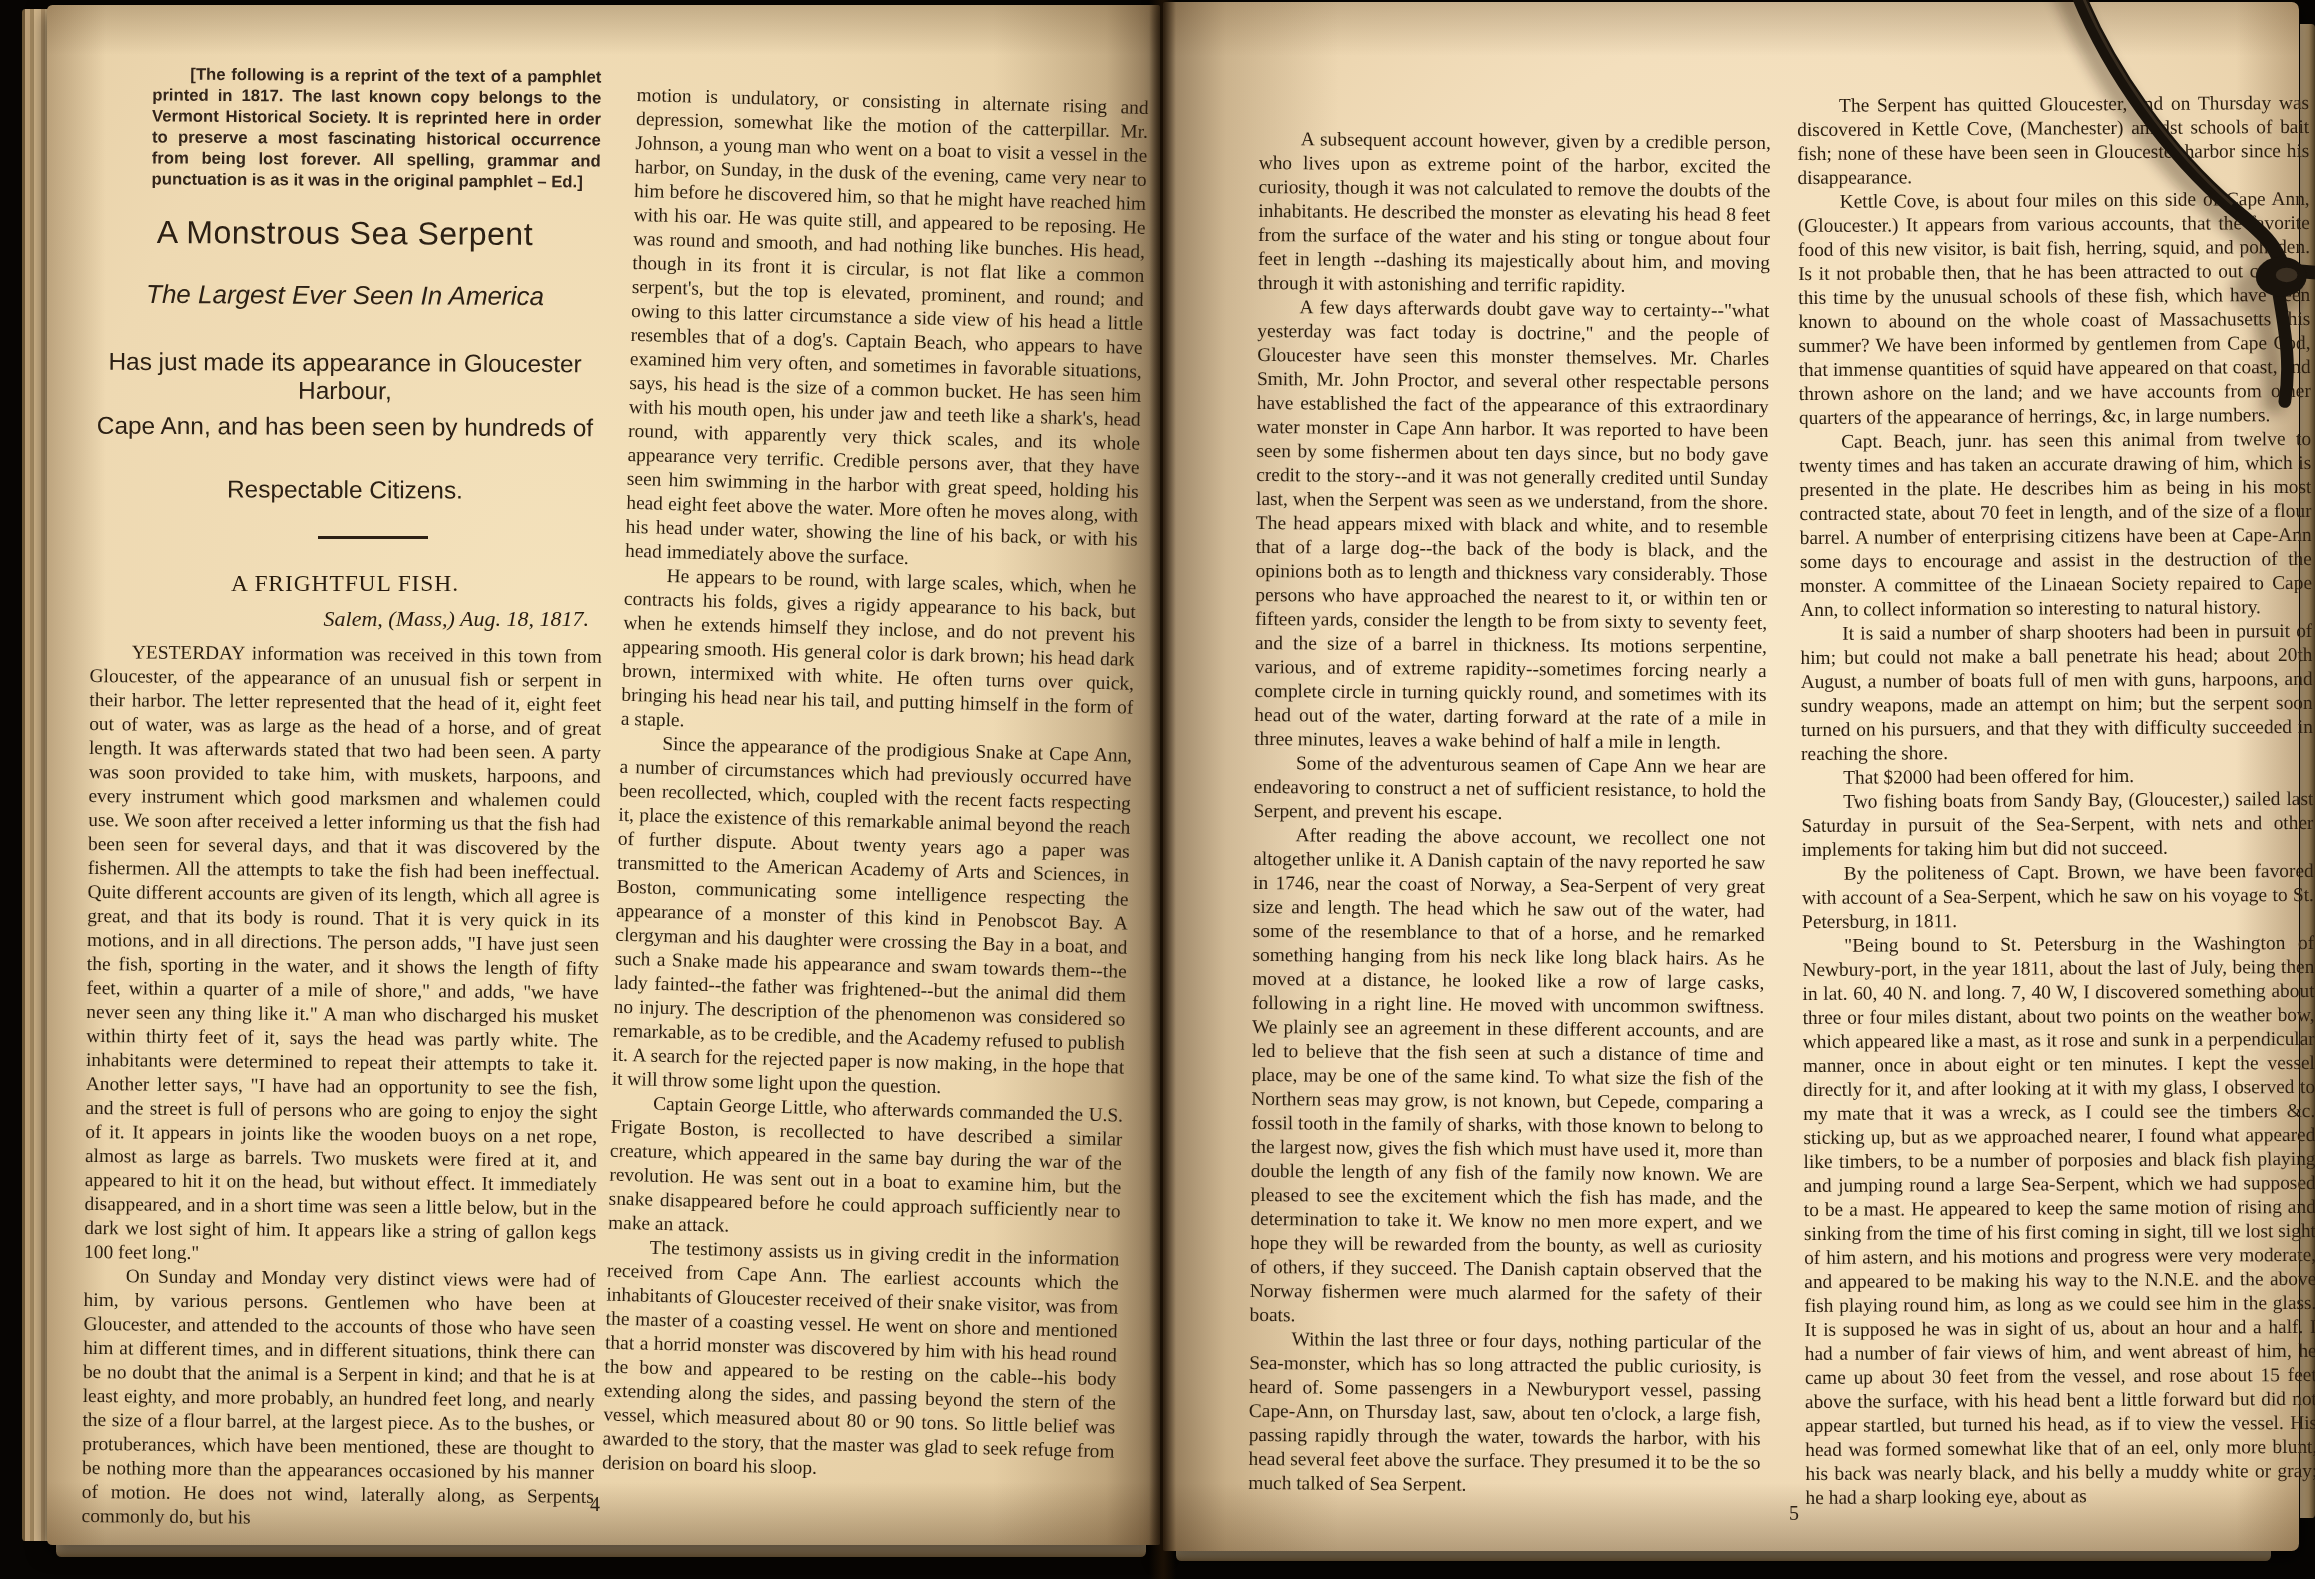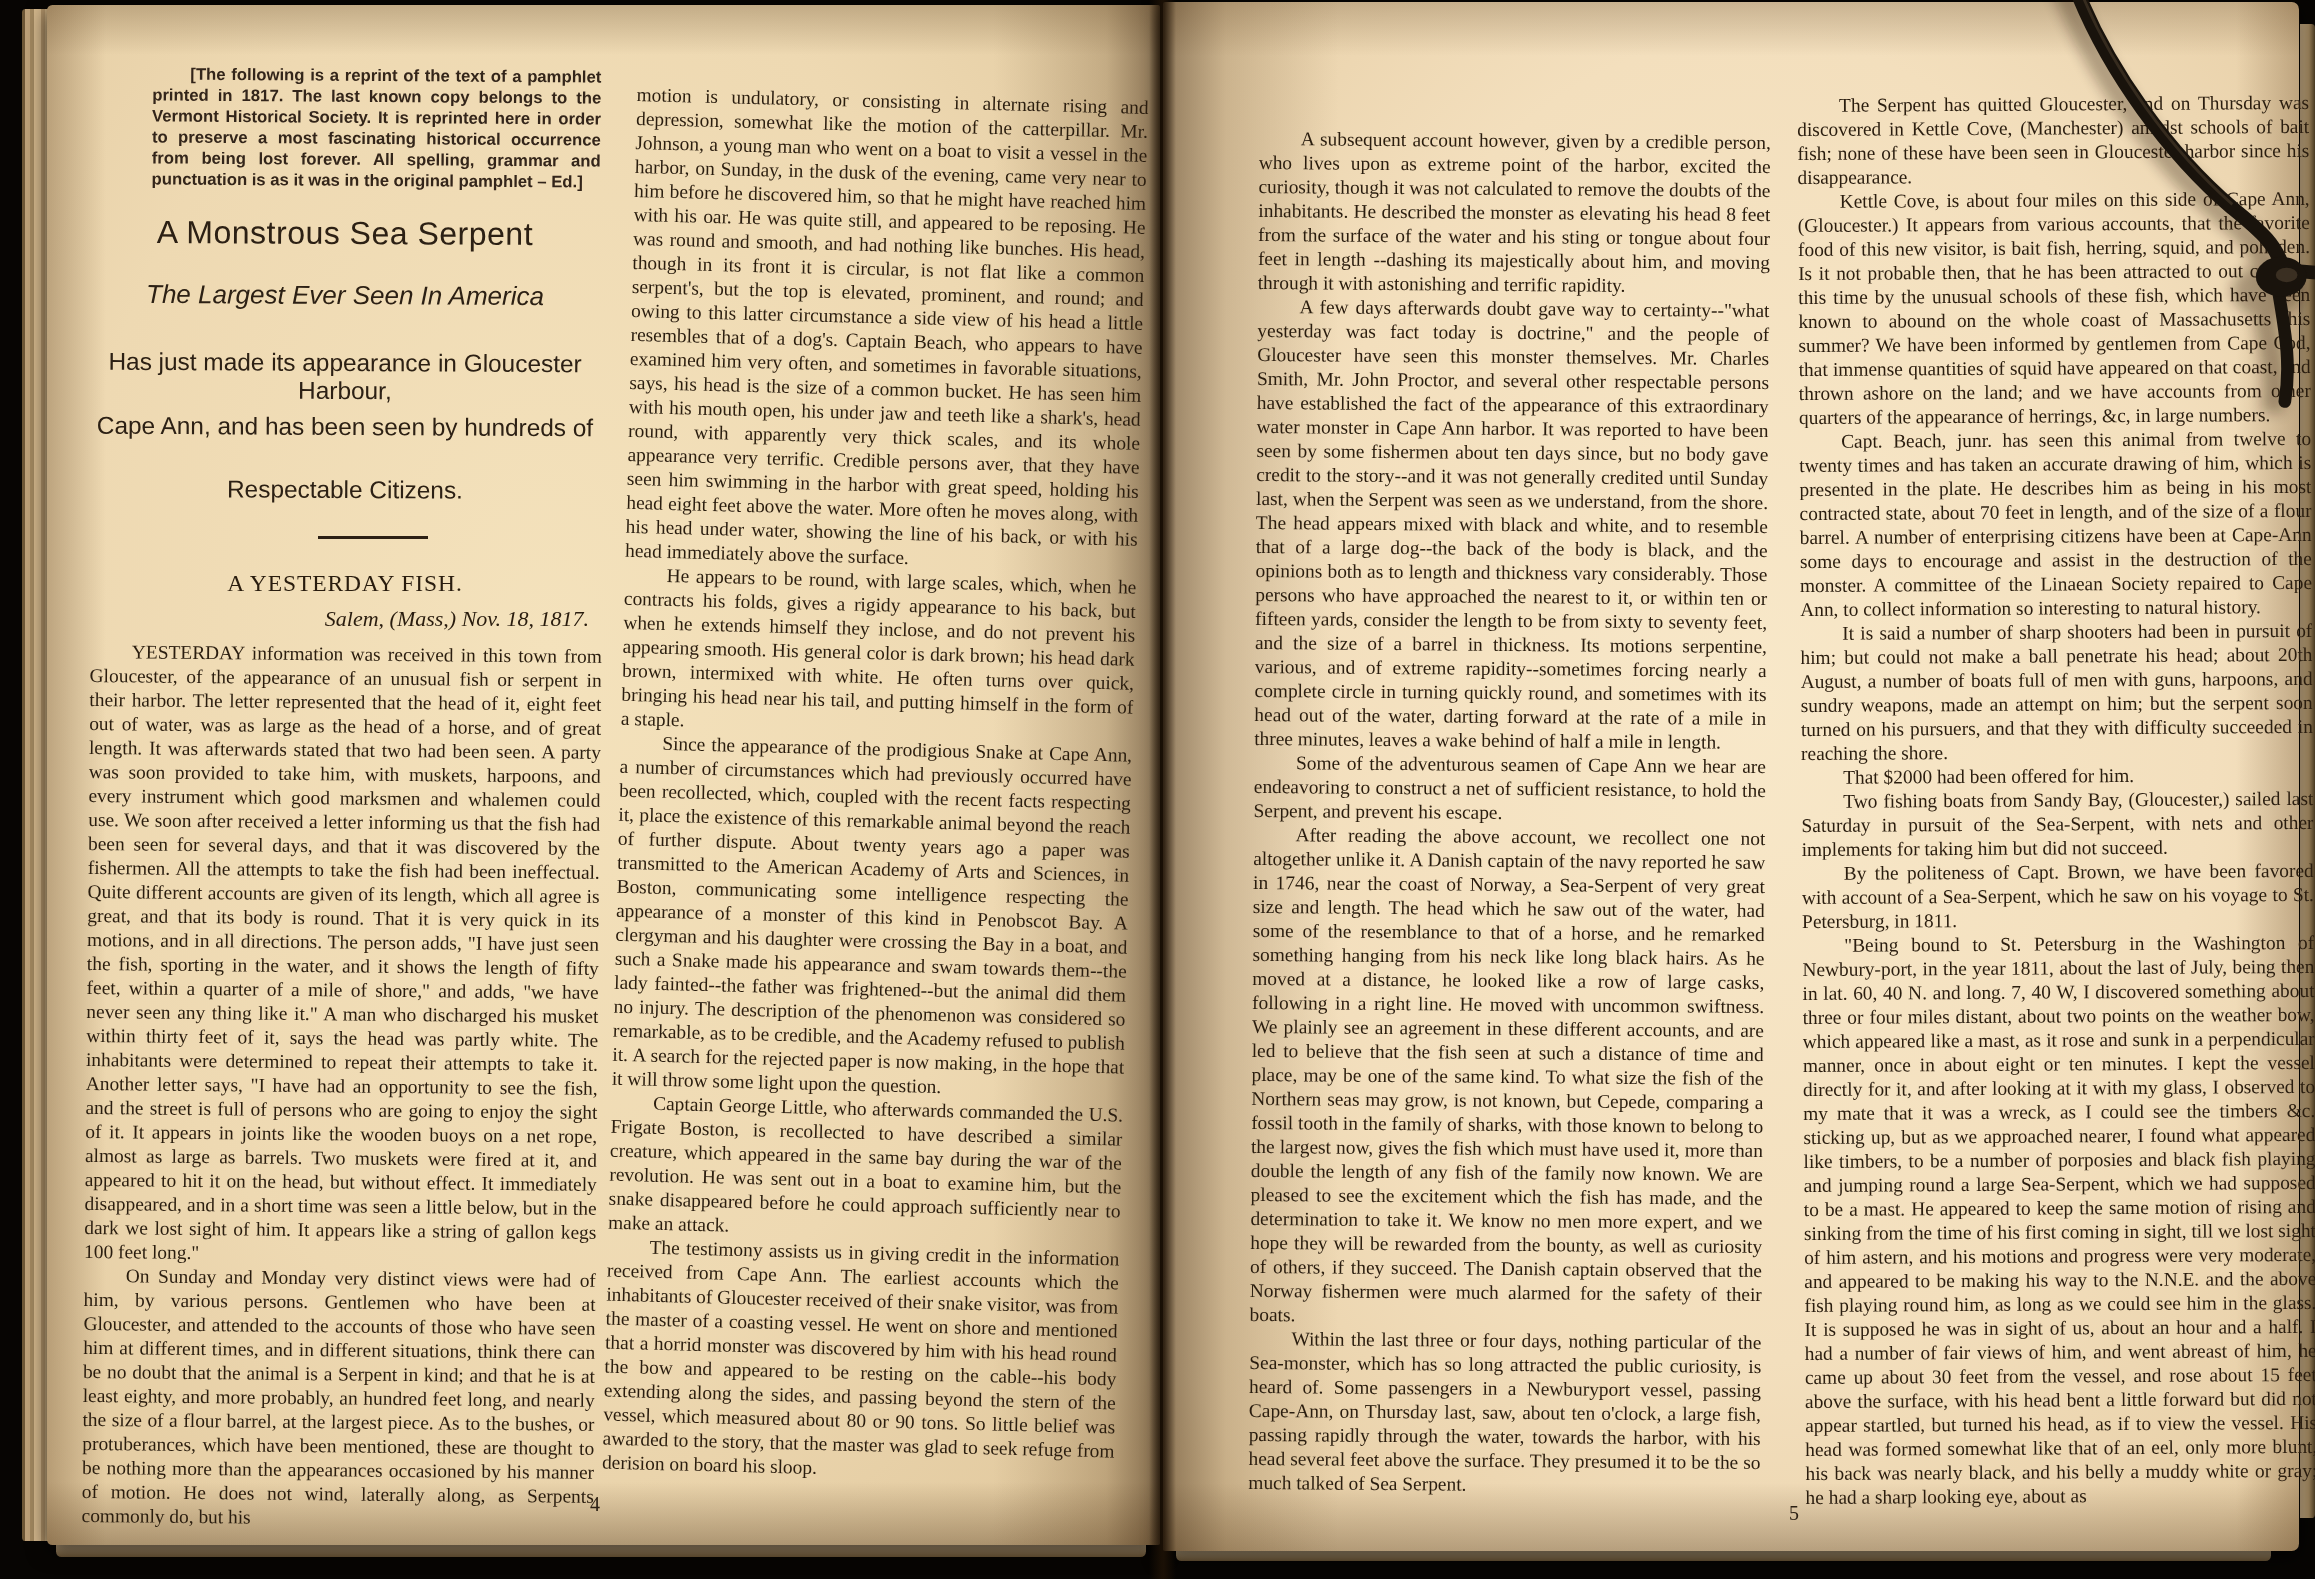--- a/index.html
+++ b/index.html
@@ -93,22 +93,22 @@
 <div class="ednote">[The following is a reprint of the text of a pamphlet printed in 1817.  The last known copy belongs to the Vermont Historical Society.  It is reprinted here in order to preserve a most fascinating historical occurrence from being lost forever.  All spelling, grammar and punctuation is as it was in the original pamphlet – Ed.]</div>
 
 <div class="headline title">A Monstrous Sea Serpent</div>
 <div class="headline subtitle">The Largest Ever Seen In America</div>
 <div class="headline tagline tag1">Has just made its appearance in Gloucester Harbour,</div>
 <div class="headline tagline tag2">Cape Ann, and has been seen by hundreds of</div>
 <div class="headline tagline tag3">Respectable Citizens.</div>
 
 <div class="rule"></div>
 
-<div class="frightful">A YESTERDAY FISH.</div>
-<div class="dateline">Salem, (Mass,) Nov. 18, 1817.</div>
+<div class="frightful">A FRIGHTFUL FISH.</div>
+<div class="dateline">Salem, (Mass,) Aug. 18, 1817.</div>
 
 <div class="col col-l1">
     <p>YESTERDAY information was received in this town from Gloucester, of the appearance of an unusual fish or serpent in their harbor.  The letter represented that the head of it, eight feet out of water, was as large as the head of a horse, and of great length.  It was afterwards stated that two had been seen.  A party was soon provided to take him, with muskets, harpoons, and every instrument which good marksmen and whalemen could use.  We soon after received a letter informing us that the fish had been seen for several days, and that it was discovered by the fishermen.  All the attempts to take the fish had been ineffectual.  Quite different accounts are given of its length, which all agree is great, and that its body is round.  That it is very quick in its motions, and in all directions.  The person adds, "I have just seen the fish, sporting in the water, and it shows the length of fifty feet, within a quarter of a mile of shore," and adds, "we have never seen any thing like it."  A man who discharged his musket within thirty feet of it, says the head was partly white.  The inhabitants were determined to repeat their attempts to take it.  Another letter says, "I have had an opportunity to see the fish, and the street is full of persons who are going to enjoy the sight of it.  It appears in joints like the wooden buoys on a net rope, almost as large as barrels.  Two muskets were fired at it, and appeared to hit it on the head, but without effect.  It immediately disappeared, and in a short time was seen a little below, but in the dark we lost sight of him.  It appears like a string of gallon kegs 100 feet long."</p>
     <p>On Sunday and Monday very distinct views were had of him, by various persons.  Gentlemen who have been at Gloucester, and attended to the accounts of those who have seen him at different times, and in different situations, think there can be no doubt that the animal is a Serpent in kind; and that he is at least eighty, and more probably, an hundred feet long, and nearly the size of a flour barrel, at the largest piece.  As to the bushes, or protuberances, which have been mentioned, these are thought to be nothing more than the appearances occasioned by his manner of motion.  He does not wind, laterally along, as Serpents commonly do, but his</p>
   </div>
 <div class="col col-l2 continued">
     <p>motion is undulatory, or consisting in alternate rising and depression, somewhat like the motion of the catterpillar.  Mr. Johnson, a young man who went on a boat to visit a vessel in the harbor, on Sunday, in the dusk of the evening, came very near to him before he discovered him, so that he might have reached him with his oar.  He was quite still, and appeared to be reposing.  He was round and smooth, and had nothing like bunches.  His head, though in its front it is circular, is not flat like a common serpent's, but the top is elevated, prominent, and round; and owing to this latter circumstance a side view of his head a little resembles that of a dog's.  Captain Beach, who appears to have examined him very often, and sometimes in favorable situations, says, his head is the size of a common bucket.  He has seen him with his mouth open, his under jaw and teeth like a shark's, head round, with apparently very thick scales, and its whole appearance very terrific.  Credible persons aver, that they have seen him swimming in the harbor with great speed, holding his head eight feet above the water.  More often he moves along, with his head under water, showing the line of his back, or with his head immediately above the surface.</p>
     <p>He appears to be round, with large scales, which, when he contracts his folds, gives a rigidy appearance to his back, but when he extends himself they inclose, and do not prevent his appearing smooth.  His general color is dark brown; his head dark brown, intermixed with white.  He often turns over quick, bringing his head near his tail, and putting himself in the form of a staple.</p>
     <p>Since the appearance of the prodigious Snake at Cape Ann, a number of circumstances which had previously occurred have been recollected, which, coupled with the recent facts respecting it, place the existence of this remarkable animal beyond the reach of further dispute.  About twenty years ago a paper was transmitted to the American Academy of Arts and Sciences, in Boston, communicating some intelligence respecting the appearance of a monster of this kind in Penobscot Bay.  A clergyman and his daughter were crossing the Bay in a boat, and such a Snake made his appearance and swam towards them--the lady fainted--the father was frightened--but the animal did them no injury.  The description of the phenomenon was considered so remarkable, as to be credible, and the Academy refused to publish it.  A search for the rejected paper is now making, in the hope that it will throw some light upon the question.</p>
     <p>Captain George Little, who afterwards commanded the U.S. Frigate Boston, is recollected to have described a similar creature, which appeared in the same bay during the war of the revolution.  He was sent out in a boat to examine him, but the snake disappeared before he could approach sufficiently near to make an attack.</p>

